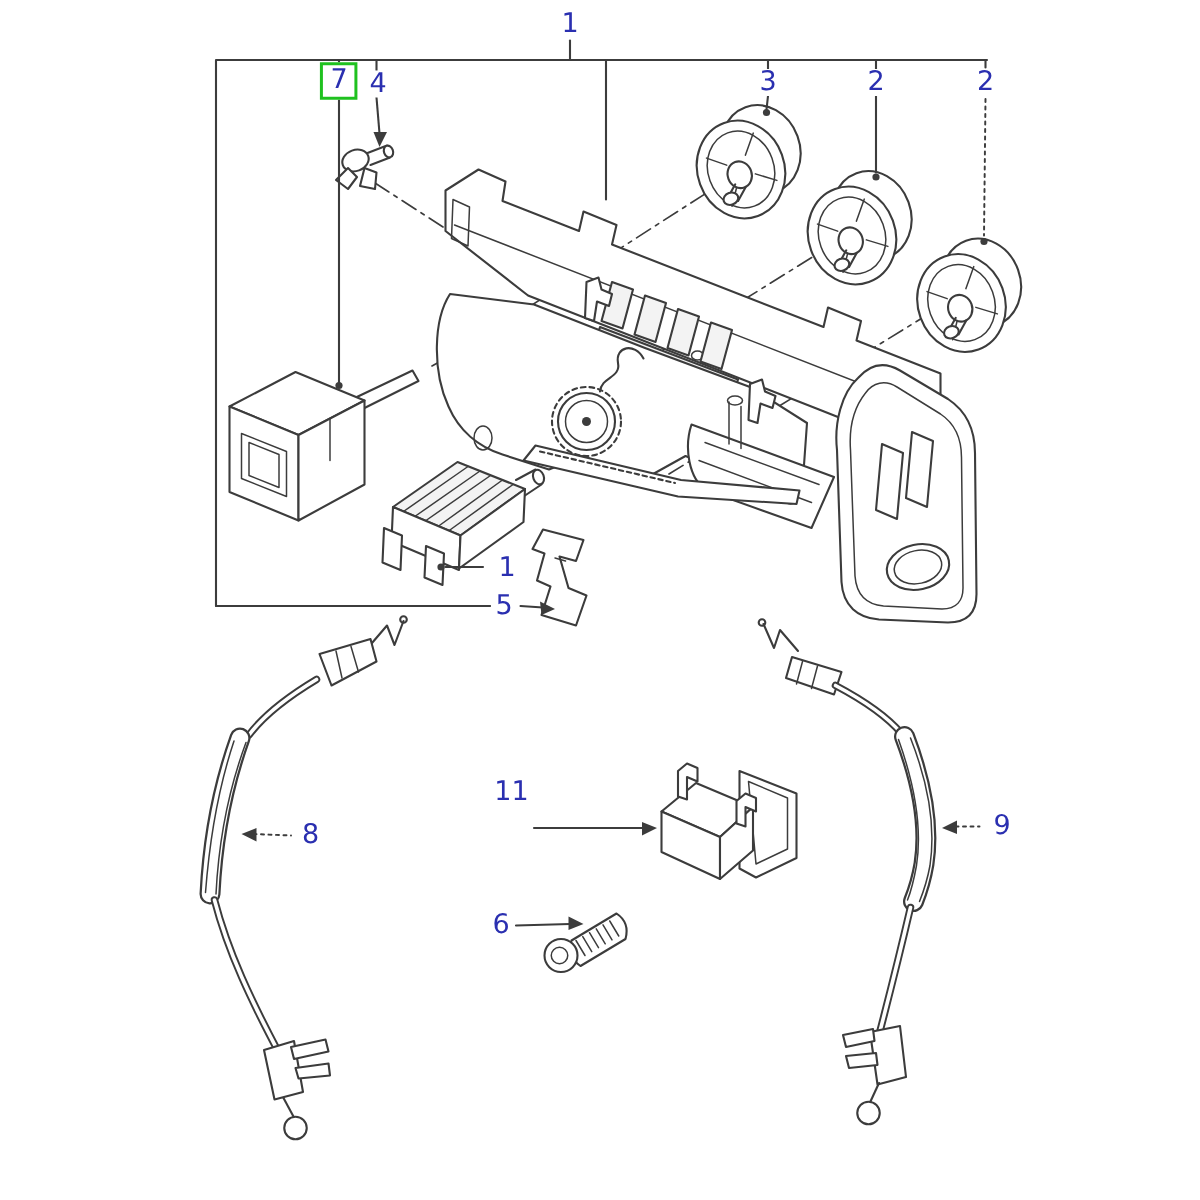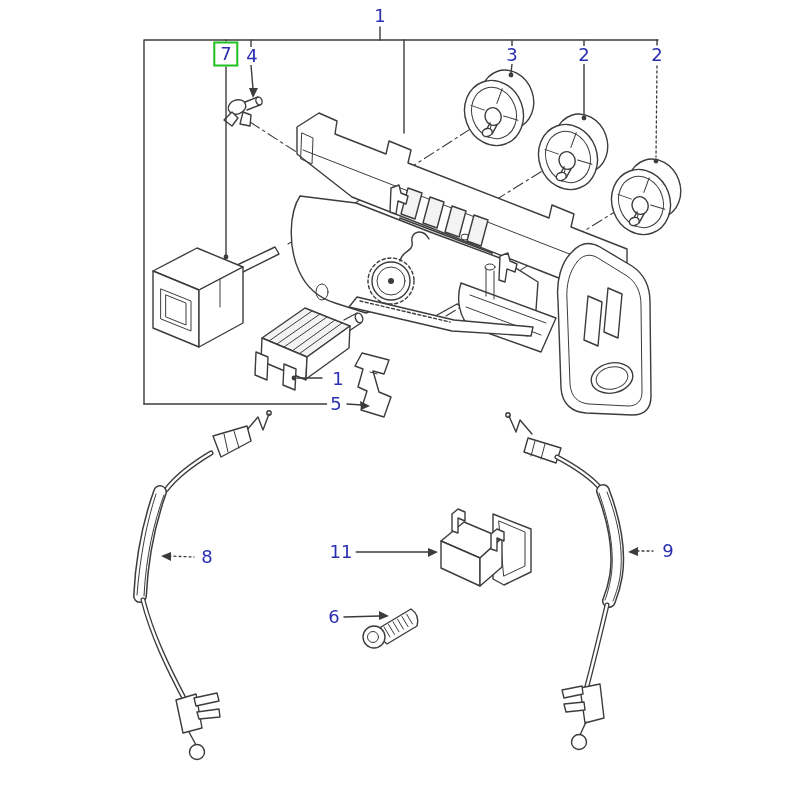--- a/index.html
+++ b/index.html
@@ -280,16 +280,16 @@
   <div class="callout" style="left:380px;top:16px">1</div>
   <div class="callout boxed" style="left:226px;top:54px">7</div>
   <div class="callout" style="left:252px;top:56px">4</div>
   <div class="callout" style="left:512px;top:55px">3</div>
   <div class="callout" style="left:584px;top:55px">2</div>
   <div class="callout" style="left:657px;top:55px">2</div>
   <div class="callout" style="left:338px;top:379px">1</div>
   <div class="callout" style="left:336px;top:404px">5</div>
   <div class="callout" style="left:207px;top:557px">8</div>
   <div class="callout" style="left:668px;top:551px">9</div>
-  <div class="callout" style="left:341px;top:552px">11</div>
+  <div class="callout" style="left:341px;top:528px">11</div>
   <div class="callout" style="left:334px;top:617px">6</div>
 
 </div>
 
 </body></html>

